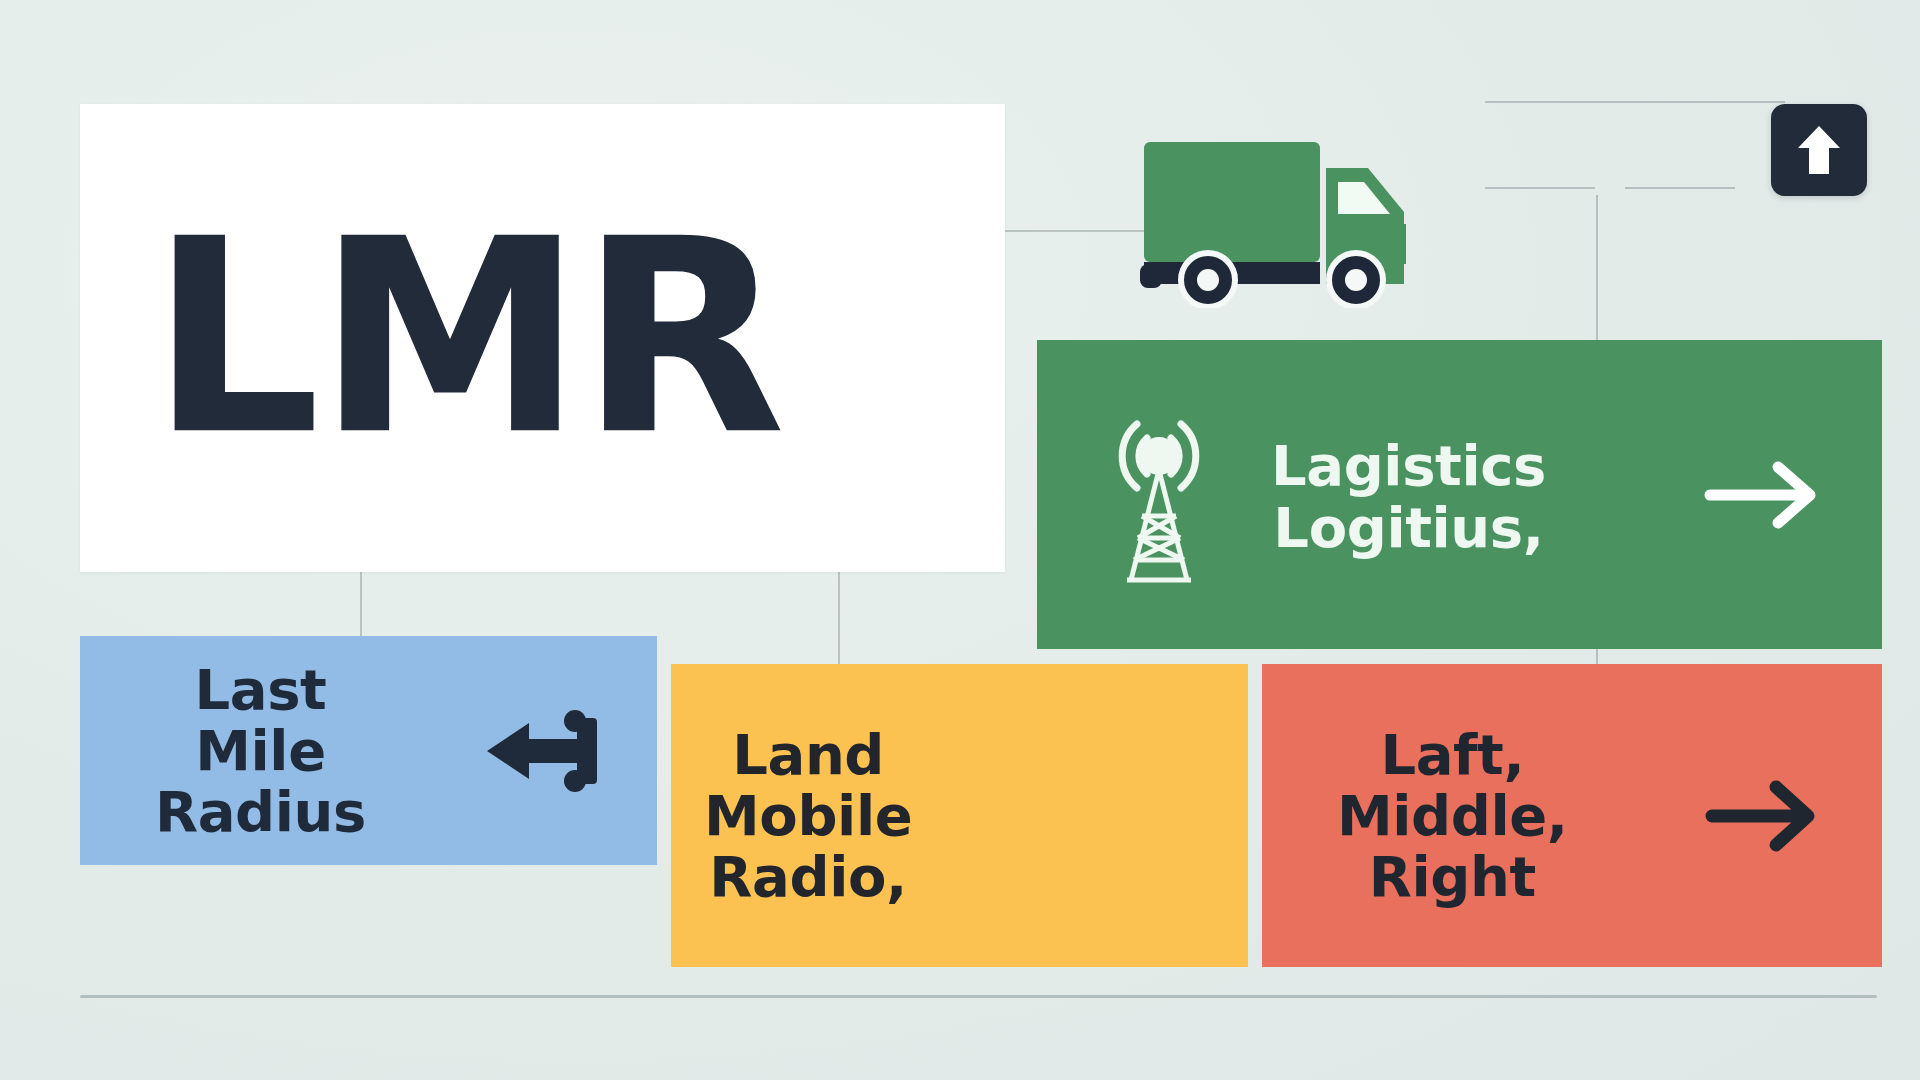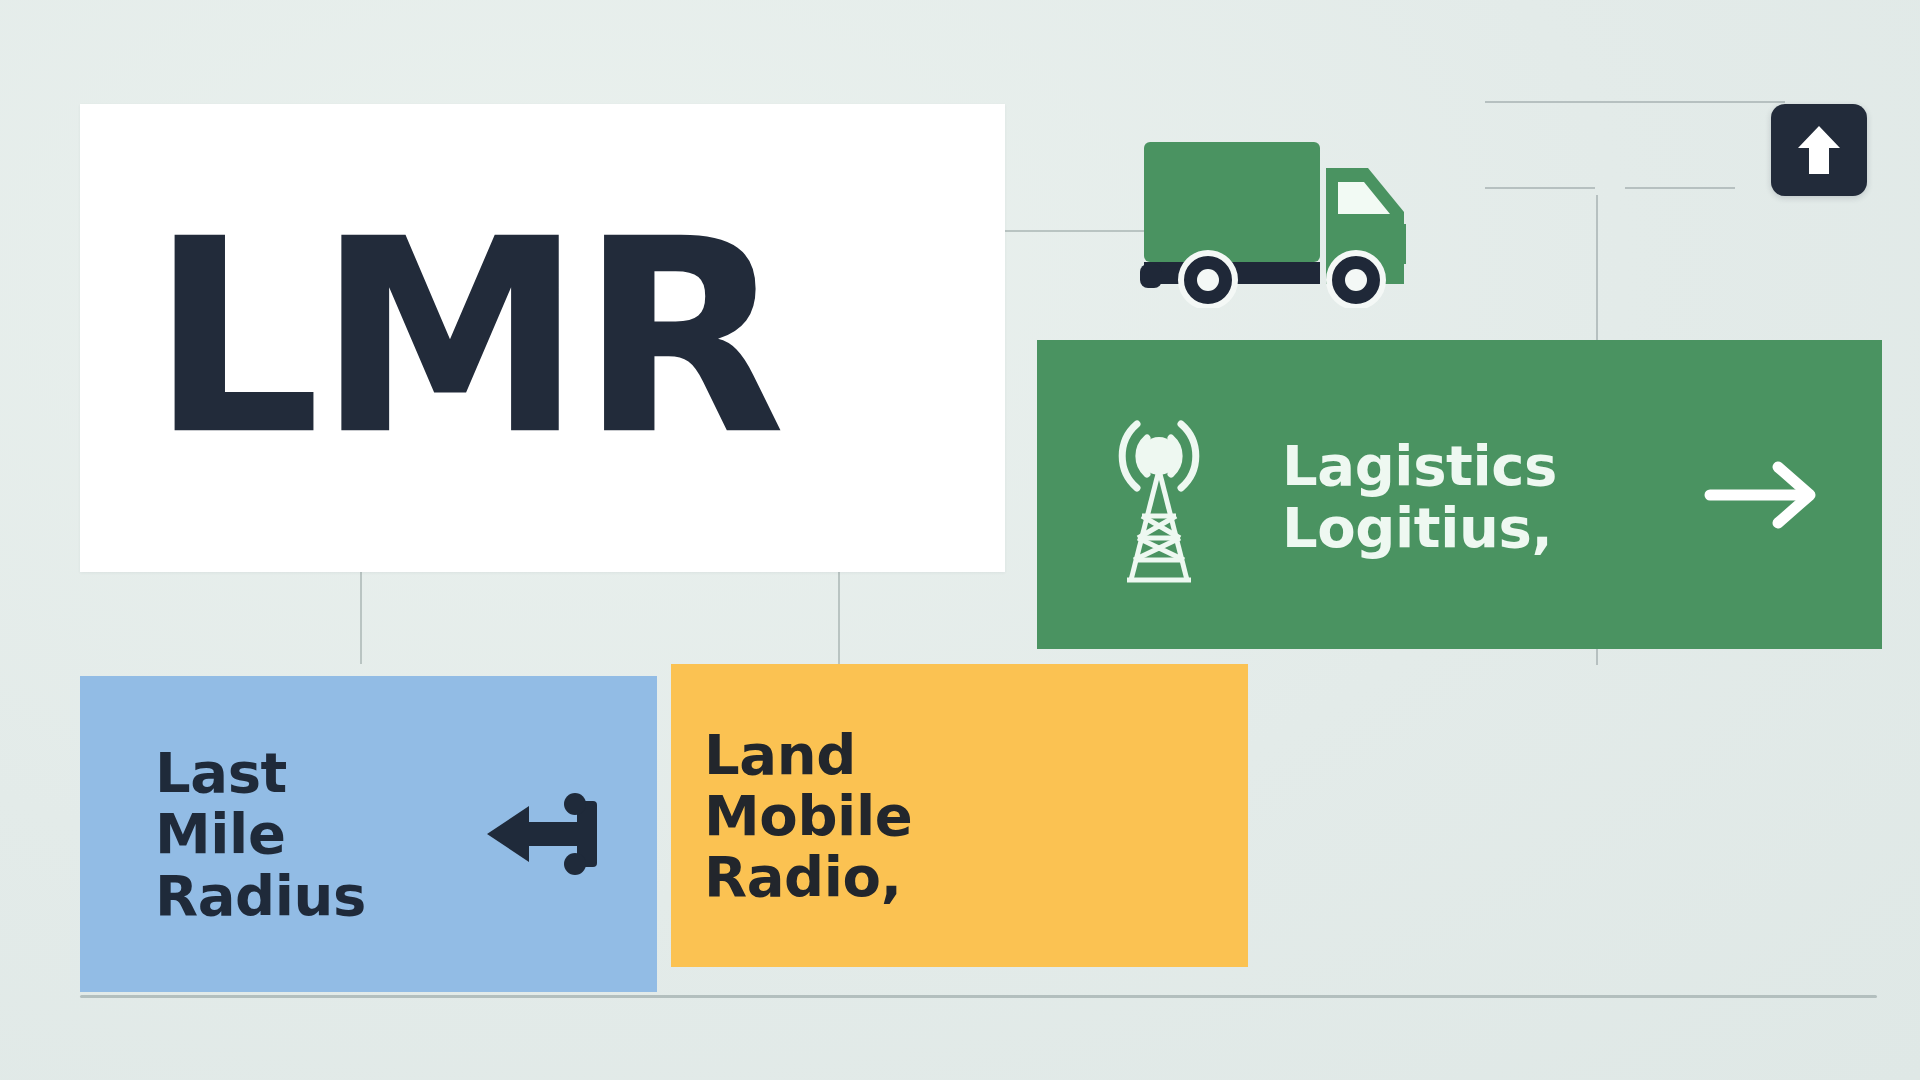--- a/index.html
+++ b/index.html
@@ -12,20 +12,21 @@
     overflow: hidden;
     font-family: "DejaVu Sans", "Liberation Sans", sans-serif;
     background: #e4ecea;
   }
   #stage {
     position: relative;
     width: 1920px;
     height: 1080px;
     background:
       radial-gradient(ellipse at 30% 25%, #eaf1ee 0%, #e3ebe9 55%, #dfe8e6 100%);
+    text-align: center;
   }
 
   
   .conn {
     position: absolute;
     background: #b9c4c2;
   }
   .conn.h { height: 2px; }
   .conn.v { width: 2px; }
 
@@ -78,21 +79,20 @@
     justify-content: center;
     box-shadow: 0 2px 6px rgba(30,40,55,.18);
   }
 
   
   .box {
     position: absolute;
     display: flex;
     align-items: center;
     box-sizing: border-box;
-    gap: 11px;
   }
   .box-text {
     font-size: 56px;
     line-height: 1.09;
     font-weight: 600;
     white-space: pre-line;
     letter-spacing: -.4px;
   }
   .box-arrow {
     margin-left: auto;
@@ -110,23 +110,23 @@
     background: #4a9361;
     padding: 0 60px 0 56px;
   }
   #box-green .box-text { color: #eef8f1; }
   #tower-icon { width: 132px; height: 182px; flex: none; margin-right: 46px; }
   #green-text-wrap { margin-top: 4px; }
 
   
   #box-blue {
     left: 80px;
-    top: 676px;
+    top: 636px;
     width: 577px;
-    height: 316px;
+    height: 229px;
     background: #92bce5;
     padding: 0 52px 0 75px;
   }
   #box-blue .box-text { color: #1f2a3a; }
 
   
   #box-orange {
     left: 671px;
     top: 664px;
     width: 577px;
@@ -251,16 +251,29 @@
       </svg>
     </div>
   </div>
 
   <div id="box-orange" class="box">
     <div class="box-text">Land
 Mobile
 Radio,</div>
   </div>
 
+  <div id="box-red" class="box">
+    <div class="box-text">Laft,
+Middle,
+Right</div>
+    <div class="box-arrow">
+      <svg width="118" height="74" viewBox="0 0 118 74" aria-hidden="true">
+        <g stroke="#1f2630" stroke-width="13" fill="none" stroke-linecap="round" stroke-linejoin="round">
+          <path d="M8 37 H102"></path>
+          <path d="M72 8 L104 37 L72 66"></path>
+        </g>
+      </svg>
+    </div>
+  </div>
 
   <div id="bottom-rule"></div>
 
 </div>
 
 </body></html>

